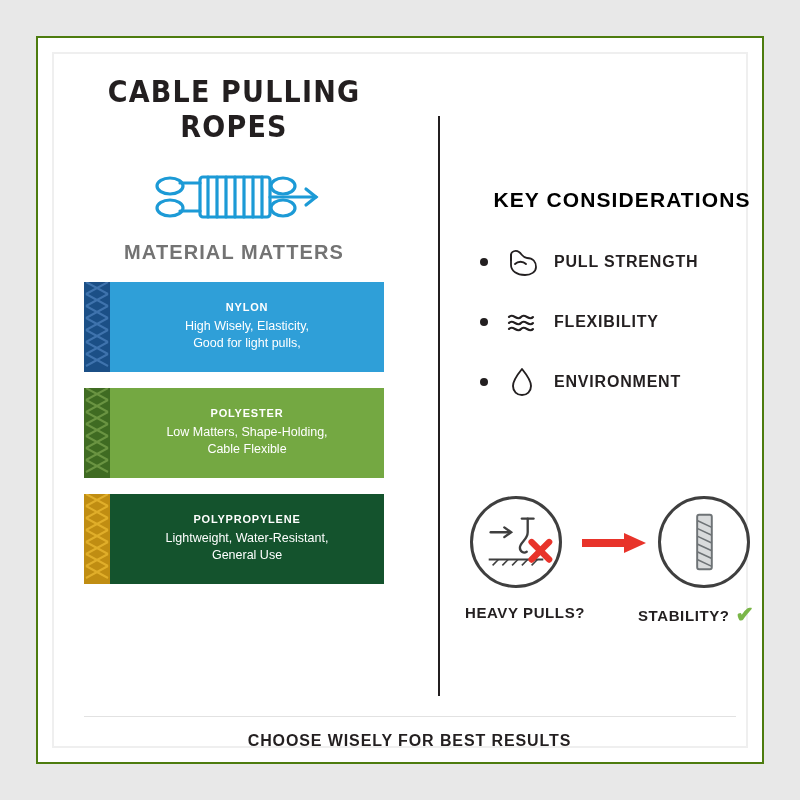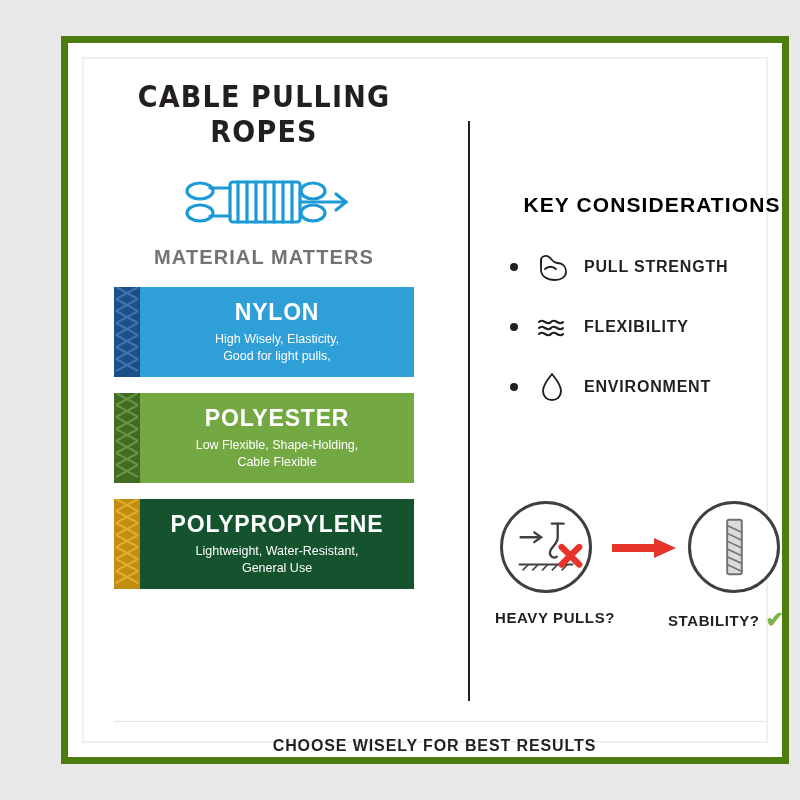--- a/index.html
+++ b/index.html
@@ -17,23 +17,22 @@
     background: #e8e8e8;
     box-sizing: border-box;
   }
   .card {
     position: absolute;
     left: 36px;
     top: 36px;
     width: 728px;
     height: 728px;
     background: #ffffff;
-    border: 7px solid #4d7c0f;
-    box-sizing: border-box;
-    margin-left: 25px;
+    border: 2px solid #4d7c0f;
+    box-sizing: border-box;
   }
   .inner-frame {
     position: absolute;
     left: 14px;
     top: 14px;
     right: 14px;
     bottom: 14px;
     border: 2px solid #efefef;
     box-sizing: border-box;
   }
@@ -96,21 +95,21 @@
     display: flex;
     flex-direction: column;
     align-items: center;
     justify-content: center;
     color: #ffffff;
     text-align: center;
     padding: 0 8px;
     box-sizing: border-box;
   }
   .mat-name {
-    font-size: 23px;
+    font-size: 11px;
     font-weight: bold;
     letter-spacing: 0.8px;
     text-transform: uppercase;
     margin-bottom: 5px;
   }
   .mat-desc {
     font-size: 12.5px;
     line-height: 1.35;
     font-weight: normal;
   }
@@ -293,21 +292,21 @@
         <div class="material-card" style="background:#74a842">
           <svg class="braid" viewBox="0 0 26 90" preserveAspectRatio="none">
             <rect width="26" height="90" fill="#3f6b22"></rect>
             <g stroke="#6a9442" stroke-width="2" fill="none">
               <path d="M2 0 L24 12 M2 12 L24 24 M2 24 L24 36 M2 36 L24 48 M2 48 L24 60 M2 60 L24 72 M2 72 L24 84"></path>
               <path d="M24 0 L2 12 M24 12 L2 24 M24 24 L2 36 M24 36 L2 48 M24 48 L2 60 M24 60 L2 72 M24 72 L2 84"></path>
             </g>
           </svg>
           <div class="mat-text">
             <div class="mat-name">Polyester</div>
-            <div class="mat-desc">Low Flexible, Shape-Holding,</div>
+            <div class="mat-desc">Low Matters, Shape-Holding,</div>
             <div class="mat-desc">Cable Flexible</div>
           </div>
         </div>
 
         <div class="material-card" style="background:#14532d">
           <svg class="braid" viewBox="0 0 26 90" preserveAspectRatio="none">
             <rect width="26" height="90" fill="#c08d12"></rect>
             <g stroke="#e0ae2a" stroke-width="2" fill="none">
               <path d="M2 0 L24 12 M2 12 L24 24 M2 24 L24 36 M2 36 L24 48 M2 48 L24 60 M2 60 L24 72 M2 72 L24 84"></path>
               <path d="M24 0 L2 12 M24 12 L2 24 M24 24 L2 36 M24 36 L2 48 M24 48 L2 60 M24 60 L2 72 M24 72 L2 84"></path>

